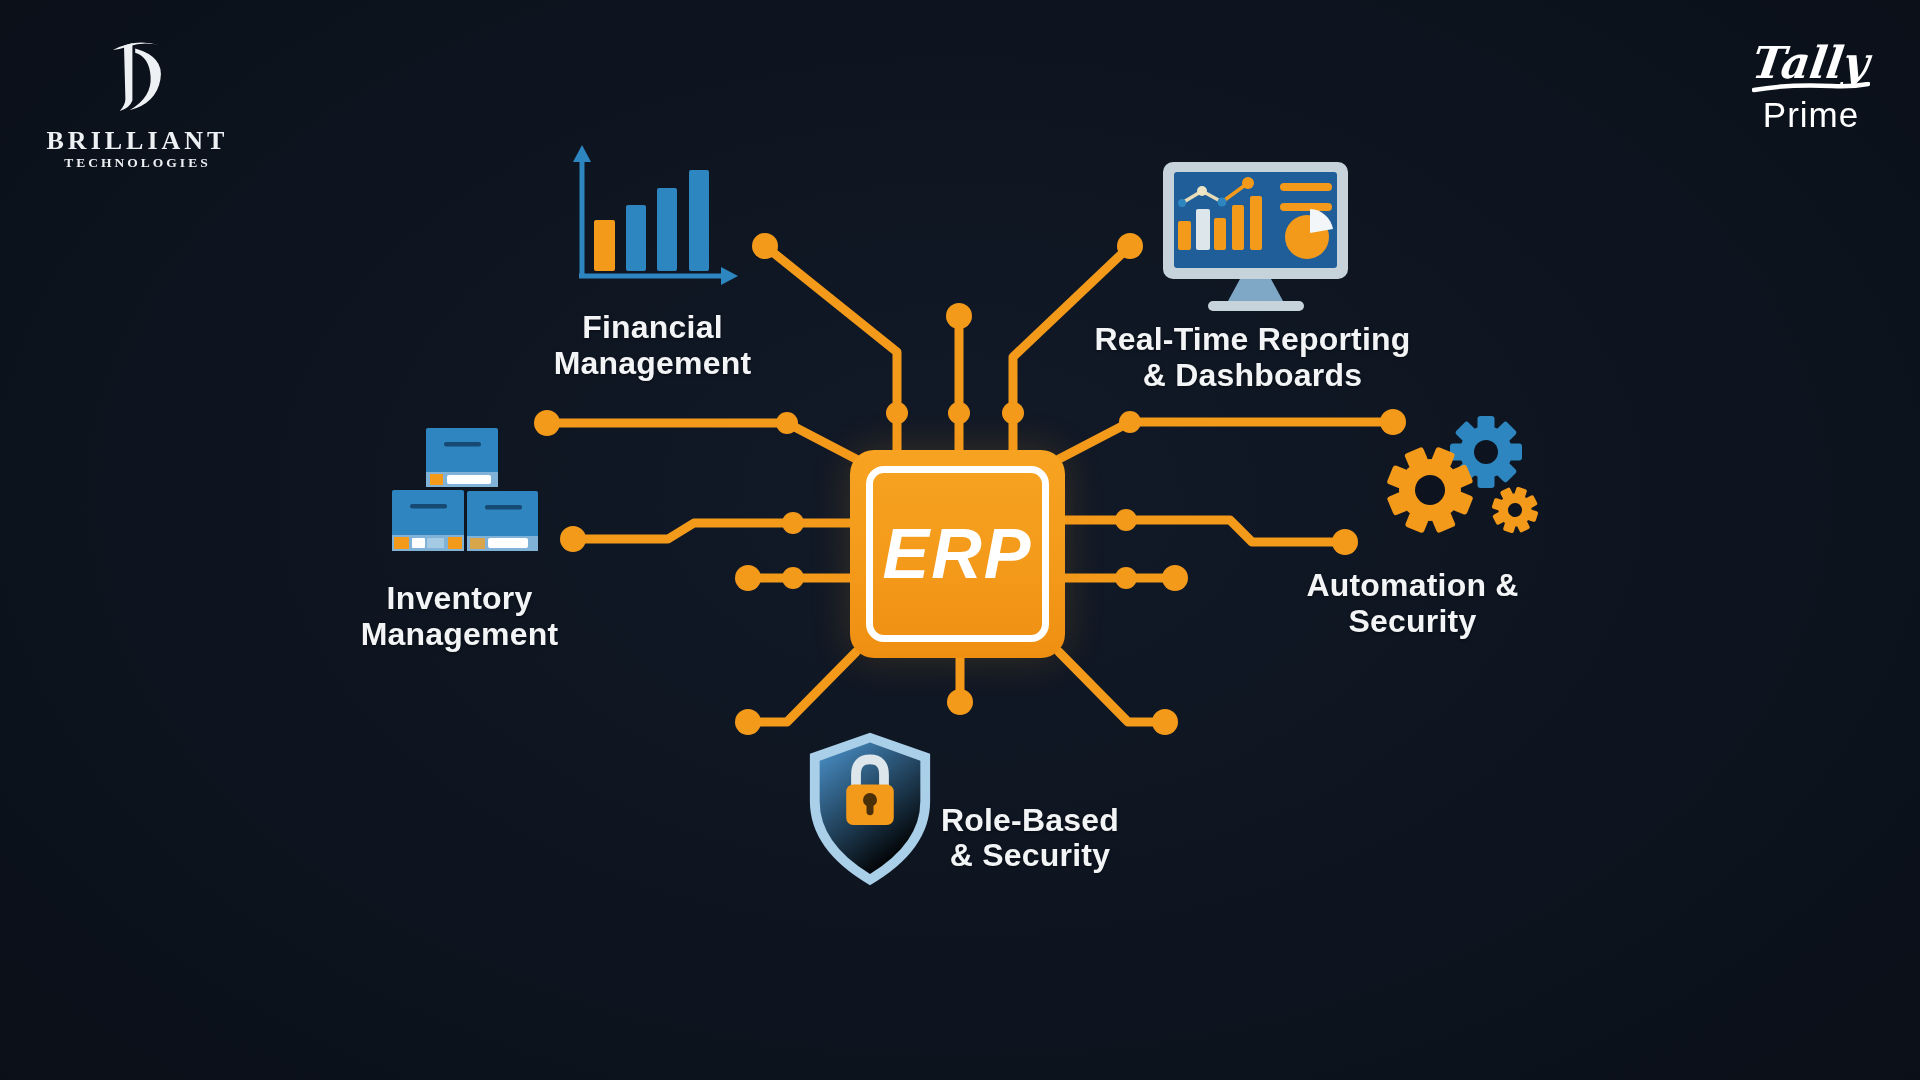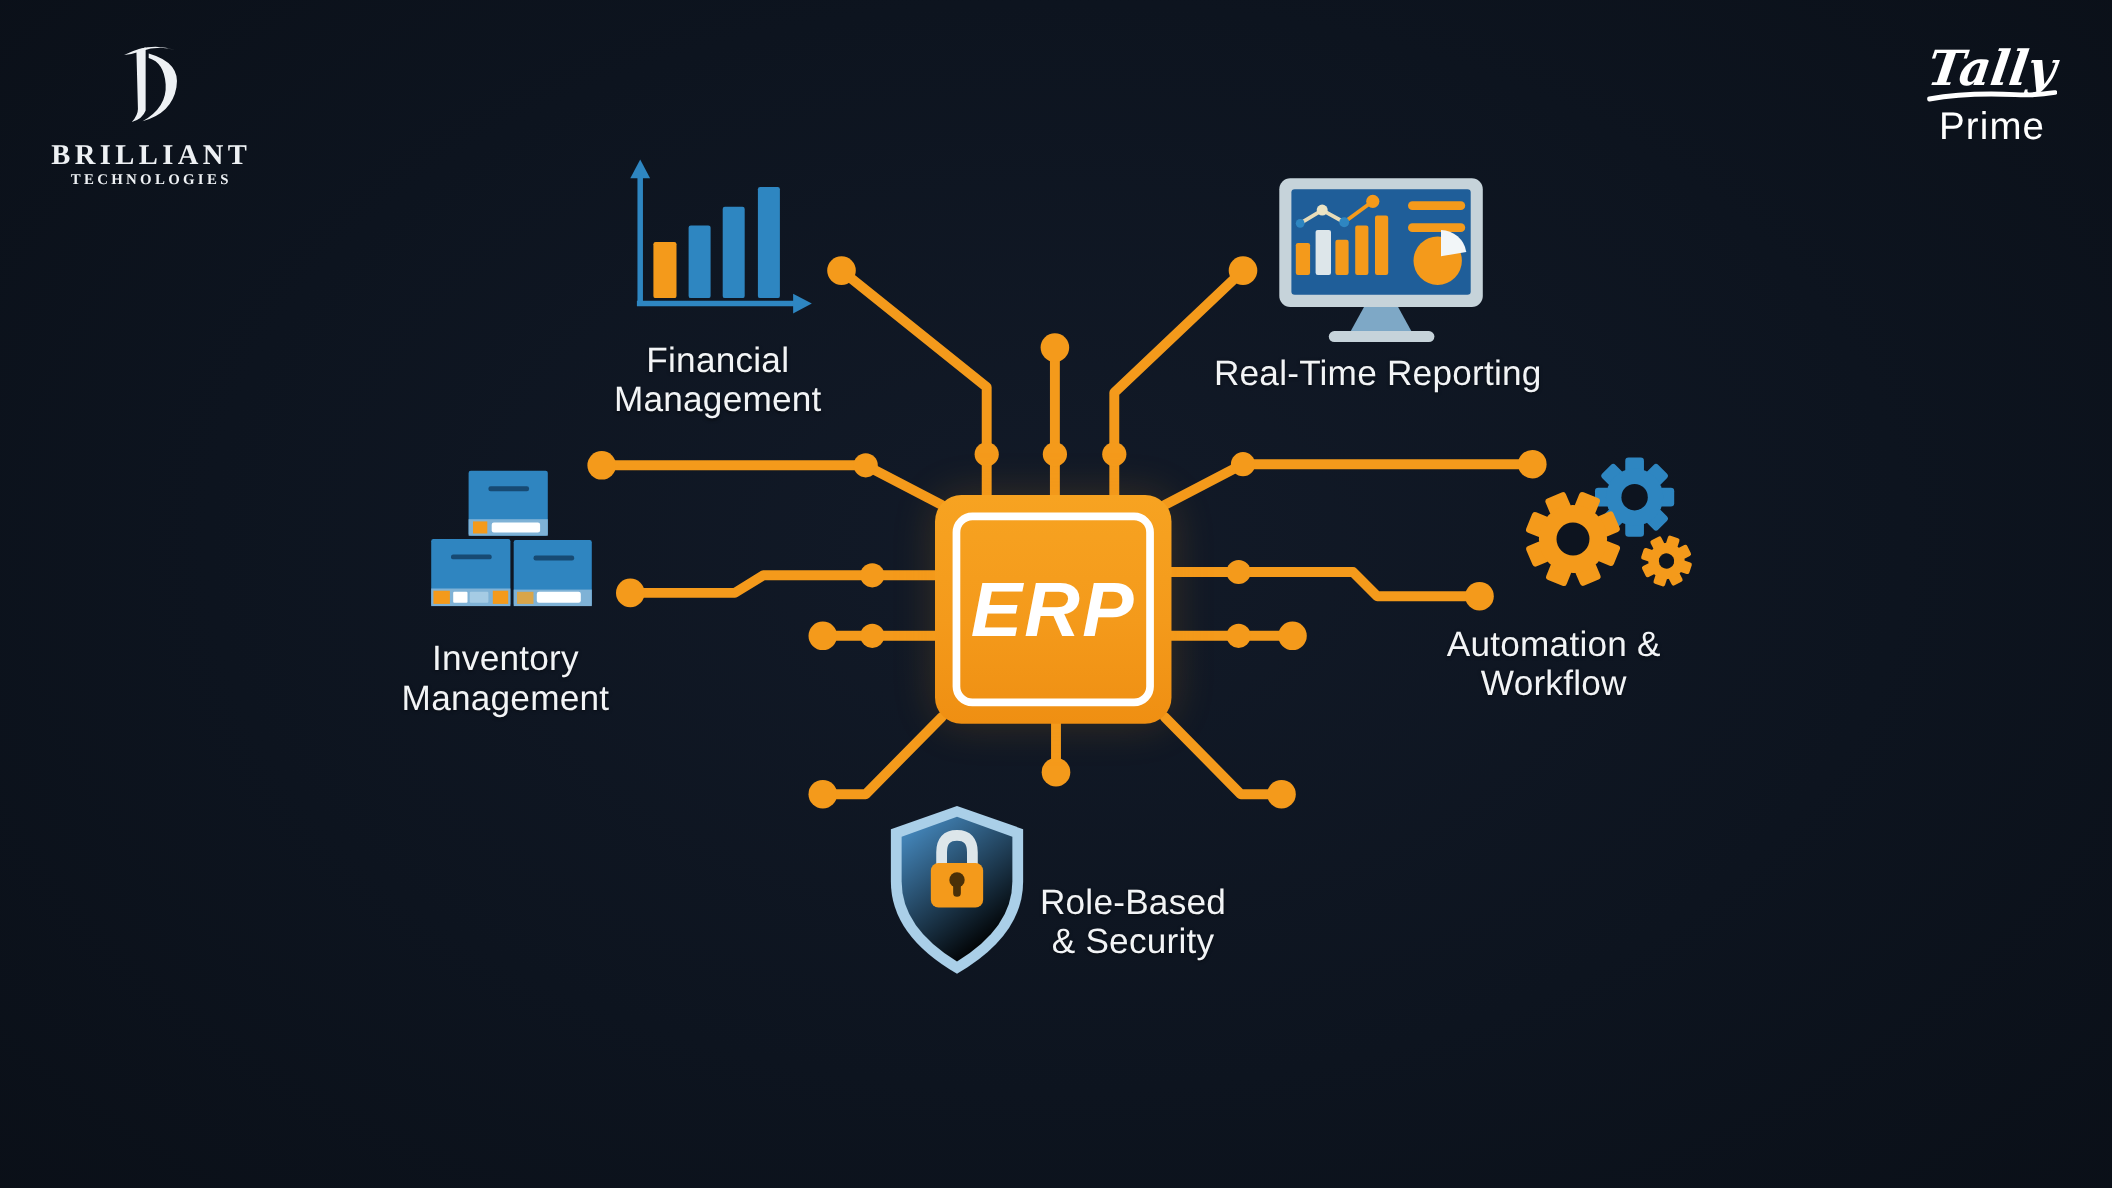--- a/index.html
+++ b/index.html
@@ -39,21 +39,21 @@
   .erp-inner{
     position:absolute;left:16px;top:16px;right:16px;bottom:16px;
     border:7px solid #ffffff;border-radius:18px;
     display:flex;align-items:center;justify-content:center;font-style:italic;
   }
   .erp-label{
     color:#fff;font-size:70px;font-weight:700;letter-spacing:2px;line-height:1;
   }
   
   .node-label{
-    position:absolute;color:var(--text);font-weight:400;font-size:32px;line-height:36px;
+    position:absolute;color:var(--text);font-weight:700;font-size:32px;line-height:36px;
     text-align:center;letter-spacing:.2px;
     text-shadow:0 1px 3px rgba(0,0,0,.5);
   }
   
   .brand-left{left:40px;top:34px;width:195px;text-align:center;color:#eef1f4;}
   .brand-left .mark{margin:0 auto 6px;}
   .brand-left .name{
     font-family:"Liberation Serif", serif;font-size:26px;font-weight:700;
     letter-spacing:4px;line-height:26px;
   }
@@ -243,28 +243,29 @@
     <circle cx="50" cy="50" r="5" fill="#4a3008"></circle>
     <rect x="47.5" y="52" width="5" height="9" rx="2.5" fill="#4a3008"></rect>
   </svg>
 
   <div class="node-label" style="left:480px;top:309px;width:345px;">
     <div>Financial</div>
     <div>Management</div>
   </div>
   <div class="node-label" style="left:1080px;top:321px;width:345px;">
     <div>Real-Time Reporting</div>
+    <div>&amp; Dashboards</div>
   </div>
   <div class="node-label" style="left:287px;top:580px;width:345px;">
     <div>Inventory</div>
     <div>Management</div>
   </div>
   <div class="node-label" style="left:1240px;top:567px;width:345px;">
     <div>Automation &amp;</div>
-    <div>Workflow</div>
+    <div>Security</div>
   </div>
   <div class="node-label" style="left:900px;top:758px;width:260px;line-height:35px;margin-top:45px;">
     <div>Role-Based</div>
     <div>&amp; Security</div>
   </div>
 
   <div class="abs brand-left">
     <svg class="mark" width="70" height="88" viewBox="0 0 100 120">
       <path d="M14,20 Q48,2 82,14 Q60,7 36,15 Q24,19 14,20 Z" fill="#eef1f4"></path>
       <path d="M30,14 L42,10 L42,92 Q38,103 24,107 Q32,98 32,90 Z" fill="#eef1f4"></path>

